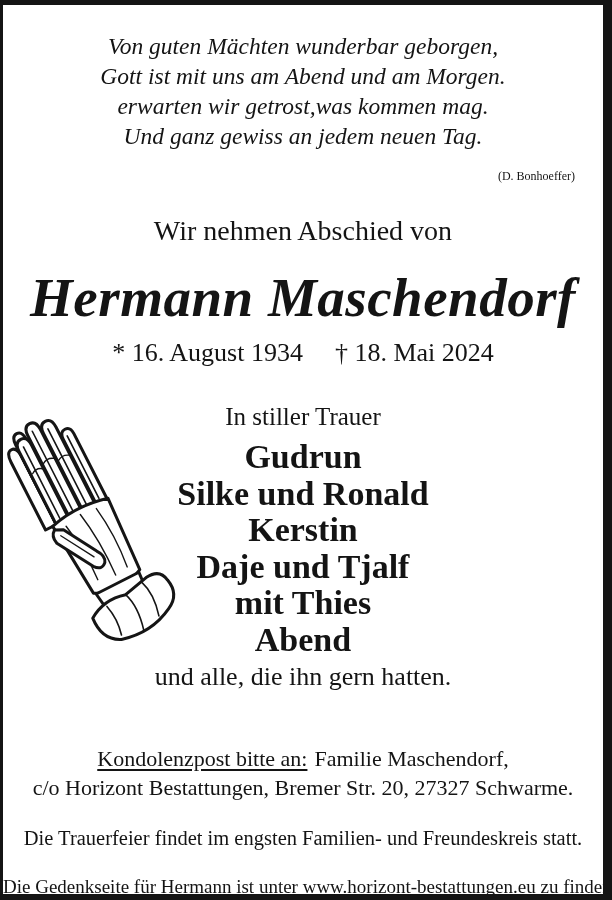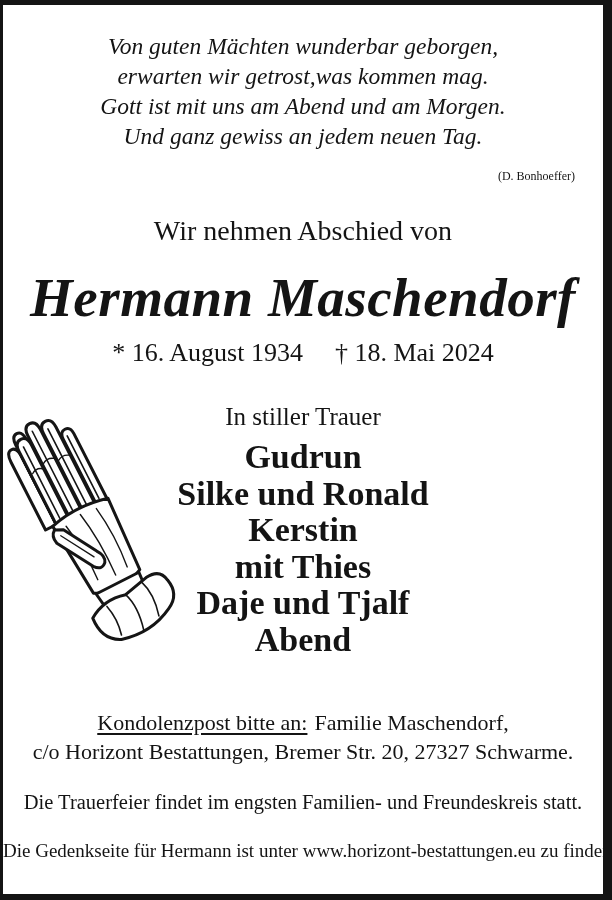--- a/index.html
+++ b/index.html
@@ -53,42 +53,43 @@
     width:178px;height:258px;overflow:visible;
   }
 </style>
 </head>
 <body>
 
 <div class="page">
 
   <div class="poem center">
     <div class="poem-line">Von guten Mächten wunderbar geborgen,</div>
+    <div class="poem-line">Gott ist mit uns am Abend und am Morgen.</div>
     <div class="poem-line">erwarten wir getrost,was kommen mag.</div>
-    <div class="poem-line">Gott ist mit uns am Abend und am Morgen.</div>
     <div class="poem-line">Und ganz gewiss an jedem neuen Tag.</div>
     <div class="poem-attribution">(D. Bonhoeffer)</div>
   </div>
 
   <div class="intro center">Wir nehmen Abschied von</div>
   <div class="deceased-name center">Hermann Maschendorf</div>
   <div class="dates">
     <span>* 16. August 1934</span>
     <span>† 18. Mai 2024</span>
   </div>
 
   <div class="trauer-heading center">In stiller Trauer</div>
   <div class="mourner-names center">
     <div>Gudrun</div>
     <div>Silke und Ronald</div>
     <div>Kerstin</div>
+    <div>Daje und Tjalf</div>
     <div>mit Thies</div>
-    <div>Daje und Tjalf</div>
     <div>Abend</div>
   </div>
+  <div class="closing-line center">und alle, die ihn gern hatten.</div>
 
   <svg class="hands" viewBox="0 0 178 258" xmlns="http://www.w3.org/2000/svg">
     <g transform="translate(-6 10) rotate(-27 90 130)" stroke="#151515" stroke-linejoin="round" stroke-linecap="round">
 
       <path d="M50,28 Q50,17 56,17 Q62,17 62,28 L62,104 L50,104 Z" fill="#fff" stroke-width="3"></path>
       <path d="M62,15 Q62,5 68,5 Q74,5 74,15 L74,104 L62,104 Z" fill="#fff" stroke-width="3"></path>
 
       <path d="M62,22 Q62,12 69,12 Q76,12 76,22 L76,108 L62,108 Z" fill="#fff" stroke-width="3"></path>
       <path d="M77,12 Q77,2 84,2 Q91,2 91,12 L91,108 L77,108 Z" fill="#fff" stroke-width="3"></path>
       <path d="M92,17 Q92,7 99,7 Q106,7 106,17 L106,108 L92,108 Z" fill="#fff" stroke-width="3"></path>

